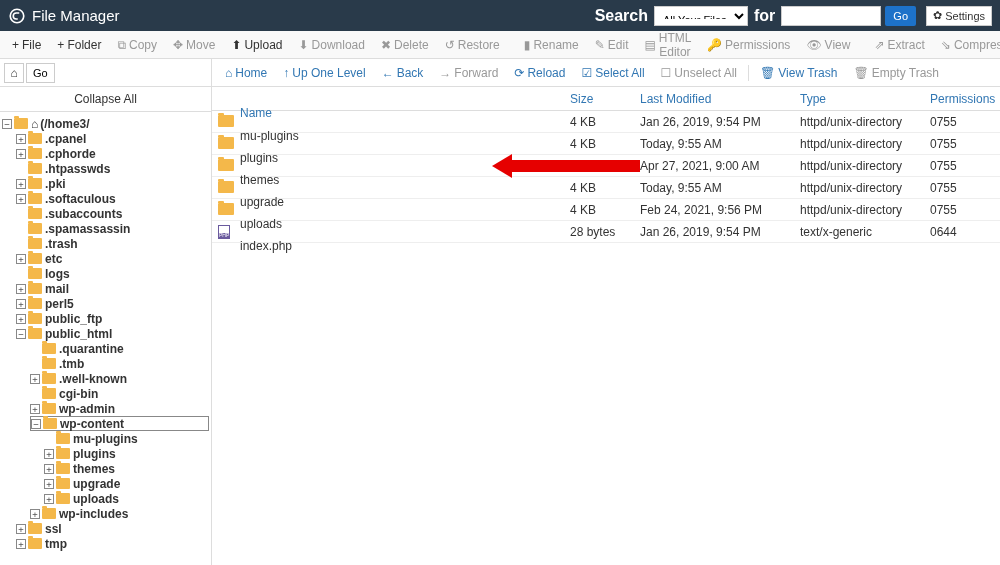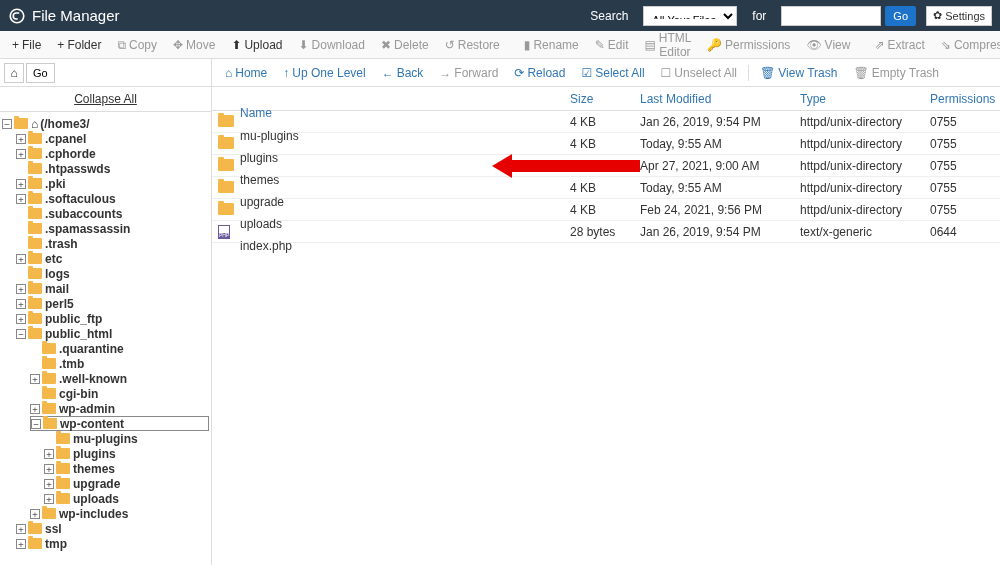--- a/index.html
+++ b/index.html
@@ -2,36 +2,36 @@
 <html><head>
 <meta charset="utf-8">
 <style>
 * { box-sizing: border-box; margin: 0; padding: 0; }
 body { font-family: Arial, Helvetica, sans-serif; font-size: 12px; color: #333; background: #fff; width: 1000px; height: 565px; overflow: hidden; }
 .header { background: #293a4a; color: #fff; height: 31px; display: flex; align-items: center; padding: 0 8px; }
 .header .logo { display: flex; align-items: center; gap: 6px; font-size: 15px; font-weight: 400; }
 .header .logo svg { width: 18px; height: 18px; }
 .header .spacer { flex: 1; }
 .header .search-group { display: flex; align-items: center; gap: 4px; }
-.header .search-group label { font-size: 12px; color: #fff; margin: 0 11px; }
+.header .search-group label { font-size: 16px; color: #fff; margin: 0 2px; font-weight: bold; }
 .header select { font-size: 11px; height: 20px; background: #fff; border: 1px solid #ccc; padding: 6px 4px; }
 .header input { font-size: 11px; height: 20px; background: #fff; border: 1px solid #ccc; padding: 1px 4px; width: 100px; }
 .header .go-btn { background: #1d72c9; color: #fff; border: none; height: 20px; padding: 0 8px; font-size: 11px; cursor: pointer; border-radius: 2px; }
 .header .settings-btn { background: #fff; color: #333; border: 1px solid #ccc; height: 20px; padding: 0 6px; font-size: 11px; cursor: pointer; margin-left: 6px; display: flex; align-items: center; gap: 3px; }
 .toolbar { background: #f9f9f9; border-bottom: 1px solid #ddd; height: 28px; display: flex; align-items: center; padding: 0 4px; }
 .toolbar button { background: transparent; border: none; font-size: 12px; color: #999; padding: 4px 8px; cursor: pointer; display: flex; align-items: center; gap: 3px; }
 .toolbar button.active { color: #333; }
 .toolbar .sep { width: 1px; height: 18px; background: #ddd; margin: 0 4px; }
 .content { display: flex; height: calc(100% - 59px); }
 .sidebar { width: 212px; border-right: 1px solid #ddd; display: flex; flex-direction: column; }
 .pathbar { display: flex; align-items: center; border-bottom: 1px solid #ddd; height: 28px; padding: 0 4px; gap: 2px; }
 .pathbar .home-btn { width: 20px; height: 20px; background: #fff; border: 1px solid #ccc; display: flex; align-items: center; justify-content: center; cursor: pointer; }
 .pathbar input { flex: 1; height: 20px; border: 1px solid #ccc; font-size: 11px; padding: 0 4px; }
 .pathbar .go-btn2 { height: 20px; border: 1px solid #ccc; background: #fff; font-size: 11px; padding: 0 6px; cursor: pointer; }
-.collapse-all { text-align: center; padding: 5px 12px; font-size: 12px; border-bottom: 1px solid #ddd; cursor: pointer; text-decoration: underline; }
+.collapse-all { text-align: center; padding: 5px 12px; font-size: 12px; border-bottom: 1px solid #ddd; cursor: pointer; }
 .tree { flex: 1; overflow: auto; padding: 4px 2px; font-size: 12px; }
 .tree-node { white-space: nowrap; line-height: 16px; padding: 0; }
 .tree-row { display: flex; align-items: center; height: 15px; cursor: pointer; }
 .tree-row.selected { border: 1px solid #888; }
 .toggle { width: 10px; height: 10px; border: 1px solid #888; font-size: 9px; line-height: 8px; text-align: center; margin-right: 2px; cursor: pointer; font-family: monospace; color: #555; background: #fff; }
 .toggle.blank { border: none; background: transparent; }
 .folder-ico { width: 14px; height: 11px; background: #f4b84a; border-radius: 1px; margin-right: 3px; display: inline-block; position: relative; }
 .folder-ico.open { background: #f4b84a; }
 .folder-ico::before { content: ''; position: absolute; top: -2px; left: 0; width: 5px; height: 2px; background: #f4b84a; border-radius: 1px 1px 0 0; }
 .home-ico { font-size: 12px; margin-right: 2px; color: #333; }

